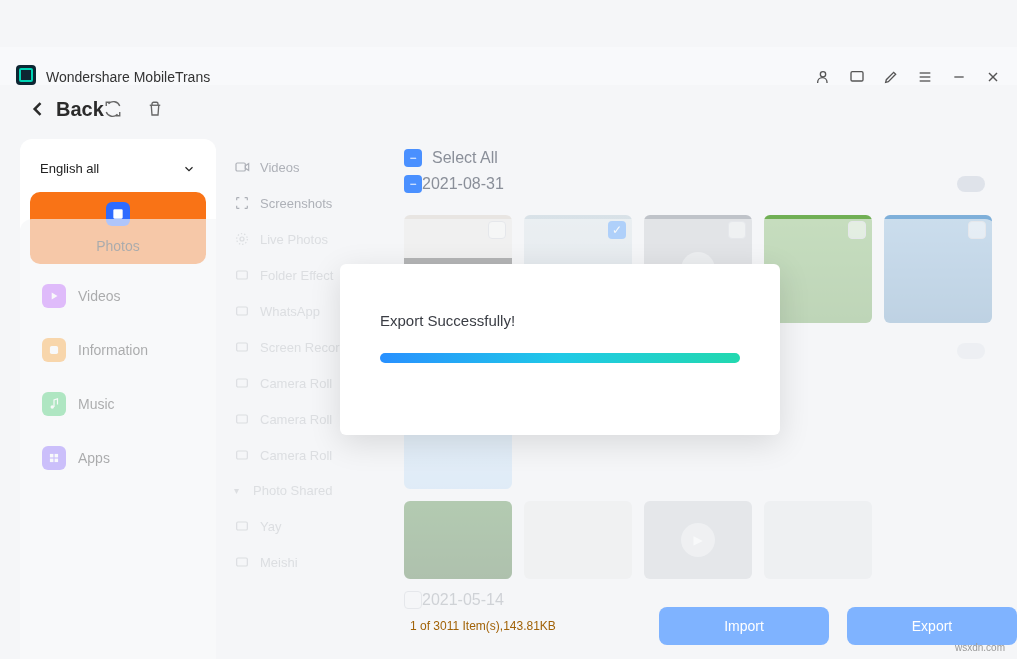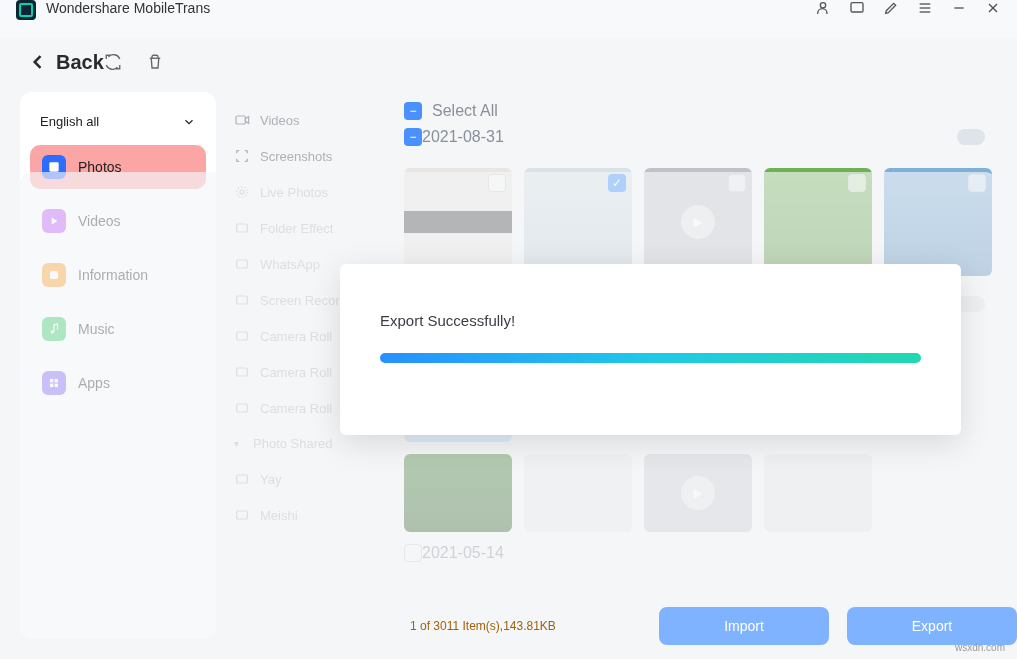--- a/index.html
+++ b/index.html
@@ -1,35 +1,35 @@
 <!DOCTYPE html>
 <html><head>
   <meta charset="utf-8">
   <style>
     * { box-sizing: border-box; margin: 0; padding: 0; font-family: -apple-system, BlinkMacSystemFont, 'Segoe UI', sans-serif; }
     body { width: 1017px; height: 659px; background: #f5f6f8; overflow: hidden; position: relative; }
     
-    .titlebar { height: 38px; background: #f8f9fb; display: flex; align-items: flex-start; padding: 0 16px; }
+    .titlebar { height: 38px; background: #f8f9fb; display: flex; align-items: flex-end; padding: 0 16px; margin-top: 47px; }
     .logo { width: 20px; height: 20px; background: #0e2633; border-radius: 4px; display: flex; align-items: center; justify-content: center; margin-right: 10px; }
     .logo::after { content: ''; width: 10px; height: 10px; border: 2px solid #00d4b5; border-radius: 2px; }
     .titlebar-title { font-size: 14px; color: #333; flex: 1; }
     .titlebar-actions { display: flex; gap: 18px; align-items: center; }
     .titlebar-icon { width: 16px; height: 16px; color: #555; cursor: pointer; display:flex; align-items:center; justify-content:center; }
     
     .back-row { height: 48px; display: flex; align-items: center; padding: 0 28px; justify-content: flex-start; }
     .back-btn { display: flex; align-items: center; gap: 8px; font-size: 20px; font-weight: 600; color: #2b2b2b; cursor: pointer; }
     .back-actions { display: flex; gap: 24px; }
     .back-act-icon { width: 18px; height: 18px; color: #666; cursor: pointer; display:flex; align-items:center; justify-content:center;}
     
     .content { display: flex; height: calc(100% - 86px); padding: 6px 20px 20px 20px; gap: 0; position: relative; }
     
     .sidebar { width: 196px; background: #fff; border-radius: 12px; padding: 16px 10px; }
     .lang-select { display: flex; align-items: flex-end; justify-content: space-between; padding: 6px 10px 16px 10px; font-size: 13px; font-weight: 500; color: #222; }
     .nav-item { display: flex; align-items: center; gap: 12px; padding: 10px 12px; border-radius: 10px; font-size: 14px; color: #222; cursor: pointer; margin-bottom: 10px; }
-    .nav-item.active { background: #fca5a5; }
+    .nav-item.active { background: #f97316; flex-direction: column; }
     .nav-icon { width: 24px; height: 24px; border-radius: 6px; display: flex; align-items: center; justify-content: center; }
     .i-photos { background: #2e6bff; }
     .i-videos { background: #b84eff; }
     .i-info { background: #ff9a1f; }
     .i-music { background: #2fc95f; }
     .i-apps { background: #7e5bff; }
     .nav-icon svg { width: 14px; height: 14px; fill: #fff; }
     
     .midlist { width: 178px; padding: 10px 4px 10px 12px; }
     .mid-item { display: flex; align-items: center; gap: 10px; padding: 10px 6px; font-size: 13px; color: #aeb1b8; cursor: pointer; }
@@ -63,21 +63,21 @@
     .t9 { background: #c8cbd1; }
     .t10 { background: #e2e4e8; }
     
     .footer { position: absolute; bottom: 14px; right: 0; left: 394px; padding-left:16px; display: flex; align-items: center; gap: 18px; }
     .footer-text { font-size: 12px; color: #a16207; flex: 1; }
     .big-btn { width: 170px; height: 38px; border-radius: 8px; border: none; color: #fff; font-size: 14px; cursor: pointer; }
     .imp { background: #7fb3ff; }
     .exp { background: #7fb3ff; }
     
     .modal-overlay { position: absolute; top: 86px; left: 20px; right: 20px; bottom: 20px; background: rgba(245,246,248,0.65); border-radius: 12px; }
-    .modal { position: absolute; top: 264px; left: 340px; width: 621px; background: #fff; border-radius: 6px; box-shadow: 0 8px 32px rgba(0,0,0,0.12); padding: 48px 40px 28px 40px; z-index: 10; }
+    .modal { position: absolute; top: 264px; left: 340px; width: 440px; background: #fff; border-radius: 6px; box-shadow: 0 8px 32px rgba(0,0,0,0.12); padding: 48px 40px 28px 40px; z-index: 10; }
     .modal-title { font-size: 15px; color: #3a3d44; margin-bottom: 24px; }
     .progress { width: 100%; height: 10px; border-radius: 5px; background: linear-gradient(90deg, #2890ff 0%, #1fc9e7 50%, #22d8af 100%); margin-bottom: 44px; }
     .modal-btns { display: flex; gap: 14px; justify-content: flex-end; }
     .m-btn { width: 112px; height: 34px; border-radius: 17px; font-size: 14px; cursor: pointer; display: flex; align-items: center; justify-content: center; }
     .m-primary { background: #2196f3; color: #fff; border: none; }
     .m-secondary { background: #fff; color: #2196f3; border: 1px solid #2196f3; }
     
     .watermark { position: absolute; bottom: 6px; right: 12px; font-size: 10px; color: #999; z-index: 20; }
     
     svg { display: block; }

